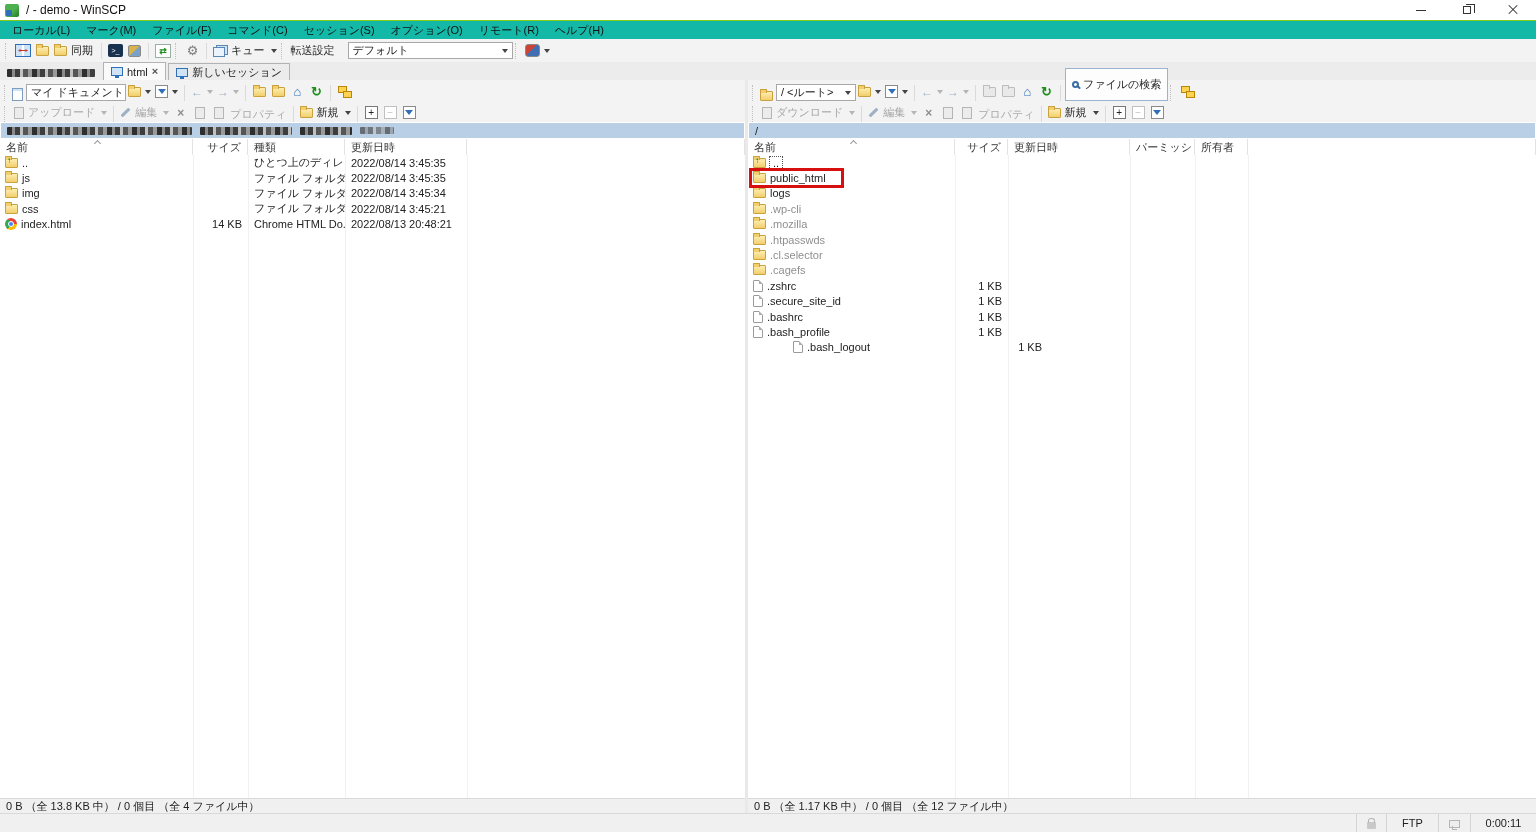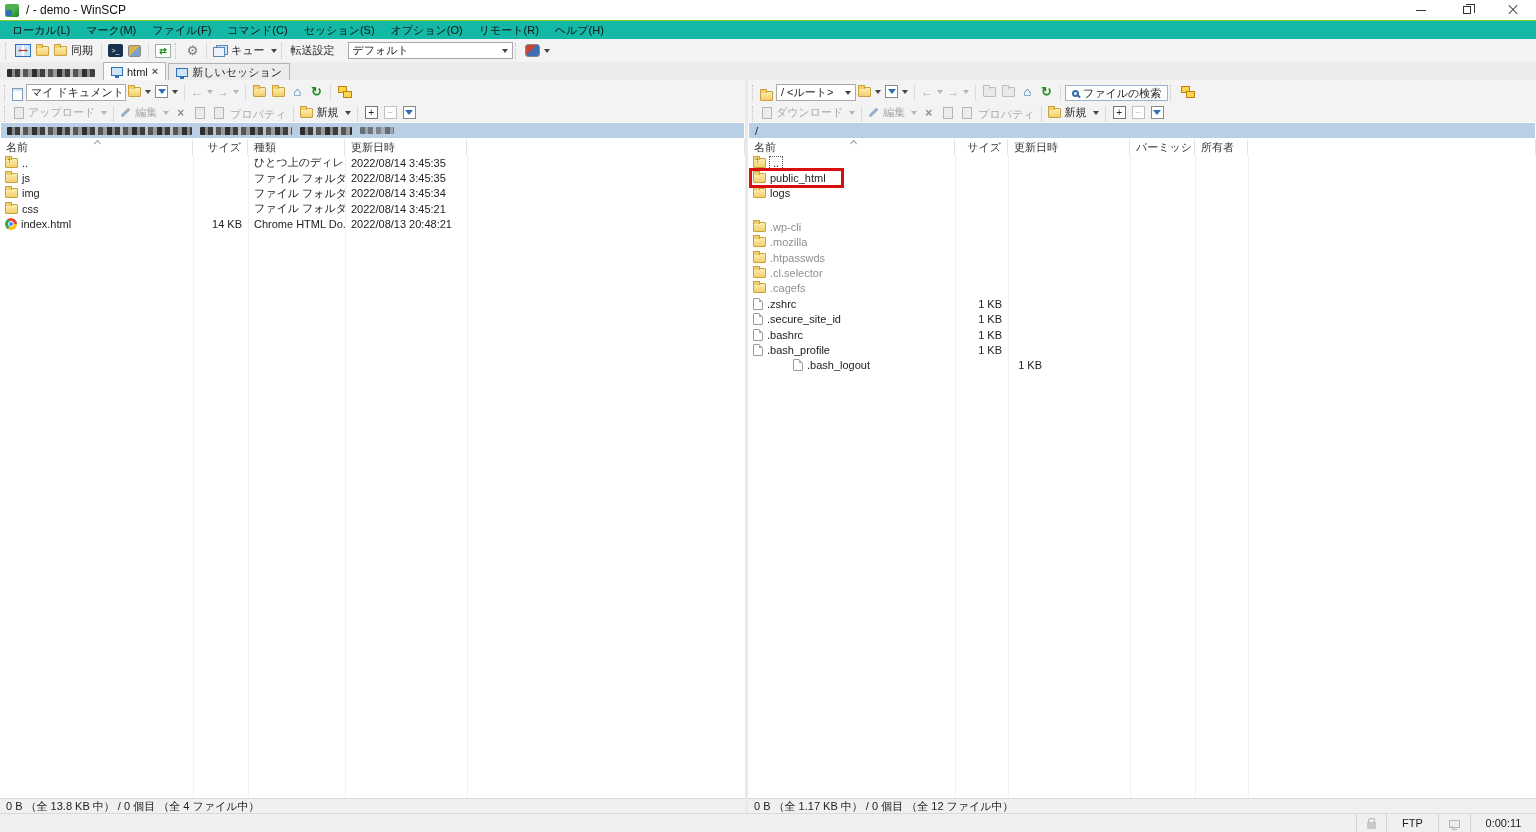--- a/index.html
+++ b/index.html
@@ -70,21 +70,21 @@
 .funbox::after{content:"";width:0;height:0;border-left:4px solid transparent;border-right:4px solid transparent;border-top:5px solid #2f6fb8}
 .pmbox{width:13px;height:13px;border:1px solid #777;background:#fff;display:flex;align-items:center;justify-content:center;font-size:10px;line-height:1;color:#222}
 .pmbox.dim{border-color:#c0c0c0;color:#c0c0c0}
 .xic{color:#8e8e8e;font-weight:bold;font-size:12px;line-height:12px}
 .xic::after{content:"×"}
 .pen{width:11px;height:11px;position:relative}
 .pen::after{content:"";position:absolute;left:0;top:4px;width:11px;height:3px;background:#9fb0c6;transform:rotate(-45deg);border-radius:1px}
 .graydoc{width:10px;height:12px;background:#ececec;border:1px solid #b5b5b5}
 .mag{width:7px;height:7px;border:2px solid #3a6ea5;border-radius:50%;position:relative;flex:0 0 auto}
 .mag::after{content:"";position:absolute;width:5px;height:2px;background:#3a6ea5;transform:rotate(45deg);right:-4px;bottom:-2px;border-radius:1px}
-.findbtn{height:16px;display:flex;align-items:center;gap:4px;padding:4px 6px;border:1px solid #9ab4d0;background:#fdfdfd}
+.findbtn{height:33px;display:flex;align-items:center;gap:4px;padding:4px 6px;border:1px solid #9ab4d0;background:#fdfdfd}
 .lockic{width:9px;height:7px;background:#c9c9c9;border-radius:1px;position:relative;margin-top:4px}
 .lockic::before{content:"";position:absolute;top:-4px;left:1px;width:5px;height:4px;border:1px solid #b5b5b5;border-bottom:none;border-radius:3px 3px 0 0}
 .noteic{width:11px;height:8px;border:1px solid #b5b5b5;background:#eee;position:relative;margin-top:1px}
 .noteic::after{content:"";position:absolute;left:2px;bottom:-3px;width:4px;height:3px;border-left:1px solid #b5b5b5;border-bottom:1px solid #b5b5b5}
 
 
 .tabbar{height:18px;background:#ececec;display:flex;align-items:flex-end;padding-left:5px;flex:0 0 auto;gap:2px}
 .tab{height:17px;display:flex;align-items:center;gap:4px;padding:0 7px;border:1px solid #b3b3b3;border-bottom:none;background:#ececec;color:#222;white-space:nowrap}
 .tab.active{background:#fafafa;height:18px}
 .ic-mon{width:12px;height:9px;background:#cfe3f7;border:1px solid #2f6fb8;position:relative;flex:0 0 auto}
@@ -540,21 +540,21 @@
                   <span class="i-folder"></span>
                   <span>logs</span>
                 </span>
               </span>
               <span class="csize"></span>
               <span class="ctxt"><span class="pix" style="width: 82px;"></span></span>
               <span class="ctxt"><span class="pix" style="width: 40px;"></span></span>
               <span class="ctxt"><span class="pix" style="width: 26px;"></span></span>
               <span class="ctxt"></span>
             </div>
-            <div class="frow" style="grid-template-columns: 207px 53px 122px 65px 53px 1fr; margin-top: 18px;">
+            <div class="frow" style="grid-template-columns: 207px 53px 122px 65px 53px 1fr;">
               <span class="cname">
                 <span class="namewrap">
                   <span class="i-folder"></span>
                   <span class="dimname">.wp-cli</span>
                 </span>
               </span>
               <span class="csize"></span>
               <span class="ctxt"><span class="pix l" style="width: 82px;"></span></span>
               <span class="ctxt"><span class="pix l" style="width: 40px;"></span></span>
               <span class="ctxt"><span class="pix l" style="width: 26px;"></span></span>

